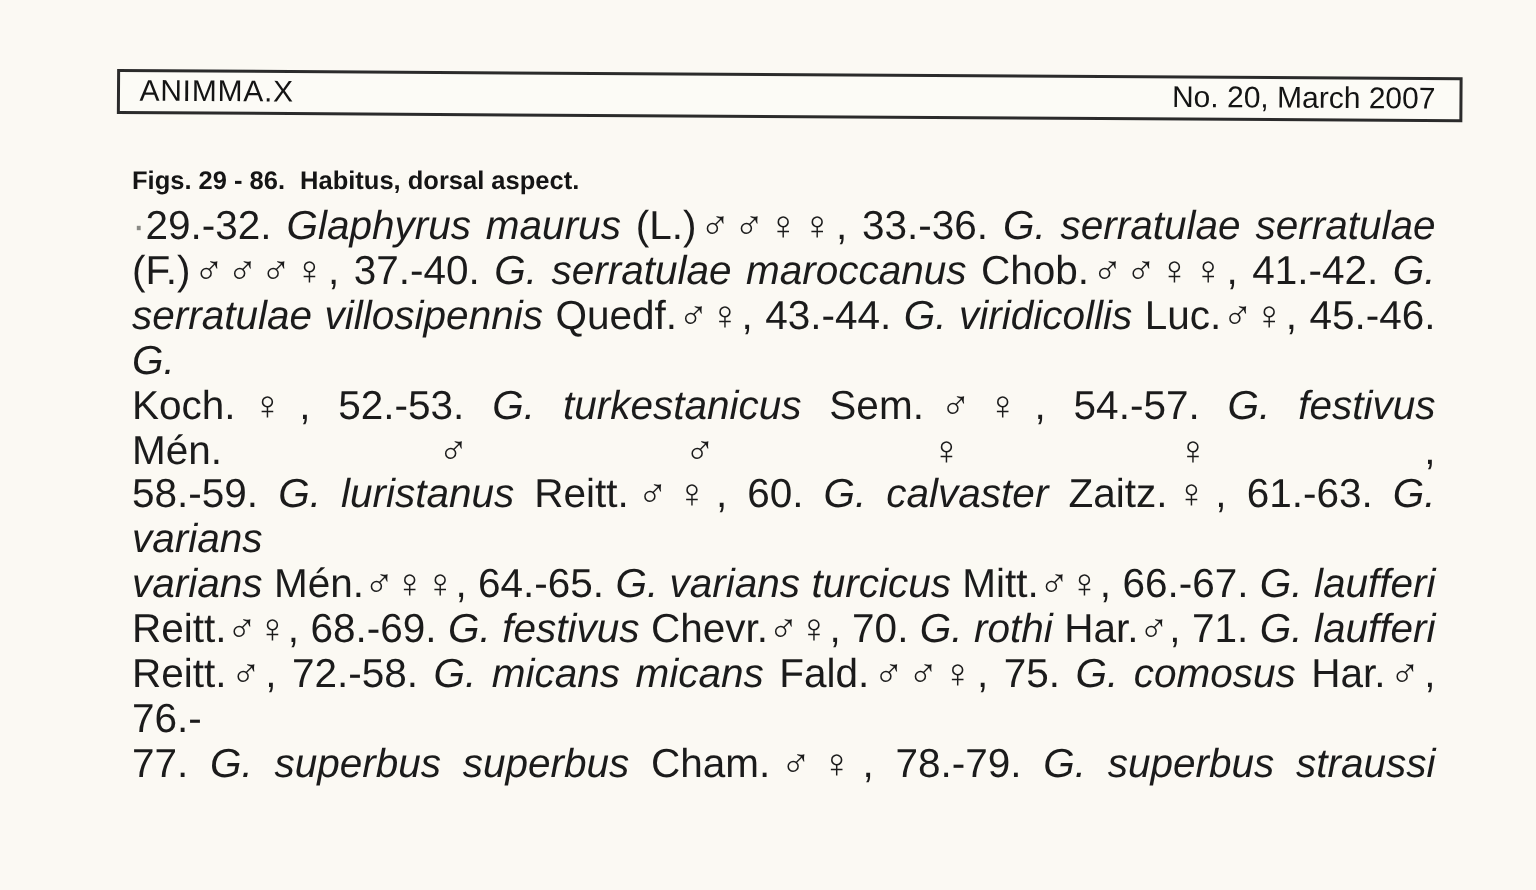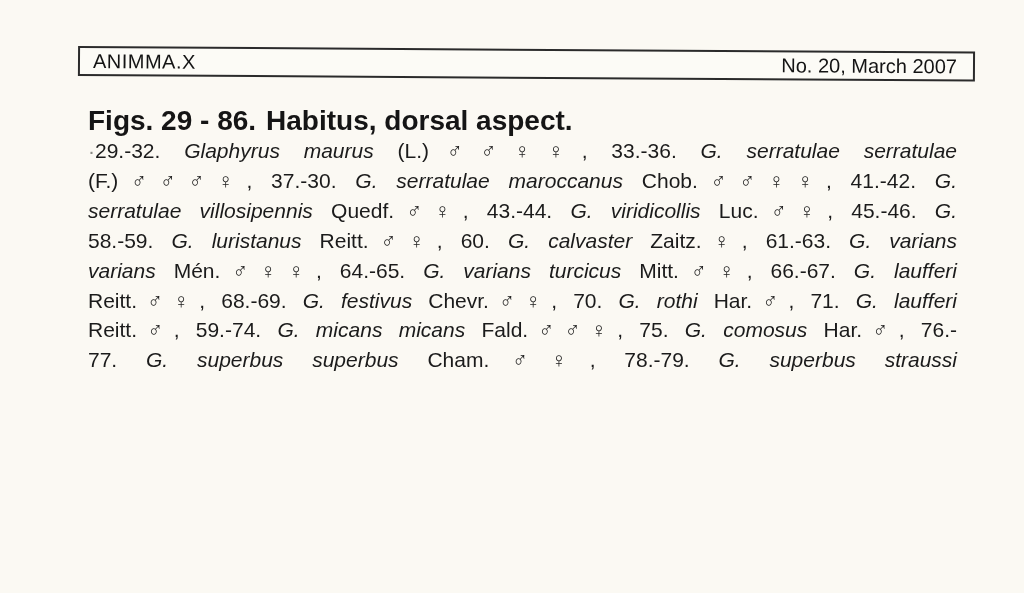--- a/index.html
+++ b/index.html
@@ -48,30 +48,30 @@
   }
   
   .caption {
     position: absolute;
     left: 88px;
     top: 106px;
     width: 869px;
   }
   .cap-heading {
     font-weight: bold;
-    font-size: 28px;
+    font-size: 17px;
     line-height: 30px;
     color: #151515;
     white-space: nowrap;
   }
   .cap-heading .title-part {
     margin-left: 10px;
   }
   .cap-line {
-    font-size: 21px;
+    font-size: 27px;
     line-height: 29.9px;
     text-align: justify;
     text-align-last: justify;
     text-justify: inter-word;
     color: #1b1b1b;
   }
   .cap-line.last {
     text-align-last: left;
   }
   .cap-line .it {
@@ -90,23 +90,24 @@
     <span class="journal">ANIMMA.X</span>
     <span class="issue">No. 20, March 2007</span>
   </div>
 
   <div class="caption">
     <div class="cap-heading">
       <span class="range-part">Figs. 29 - 86.</span><span class="title-part">Habitus, dorsal aspect.</span>
     </div>
     <div>
         <div class="cap-line"><span class="dim">·</span><span>29.-32. </span><span class="it">Glaphyrus maurus </span><span>(L.)♂♂♀♀, 33.-36. </span><span class="it">G. serratulae serratulae</span></div>
-        <div class="cap-line"><span>(F.)♂♂♂♀, 37.-30. </span><span class="it">G. serratulae maroccanus </span><span>Chob.♂♂♀♀, 41.-42. </span><span class="it">G.</span></div>
+        <div class="cap-line"><span>(F.)♂♂♂♀, 37.-40. </span><span class="it">G. serratulae maroccanus </span><span>Chob.♂♂♀♀, 41.-42. </span><span class="it">G.</span></div>
         <div class="cap-line"><span class="it">serratulae villosipennis </span><span>Quedf.♂♀, 43.-44. </span><span class="it">G. viridicollis </span><span>Luc.♂♀, 45.-46. </span><span class="it">G.</span></div>
+        <div class="cap-line"><span>Koch.♀, 52.-53. </span><span class="it">G. turkestanicus </span><span>Sem.♂♀, 54.-57. </span><span class="it">G. festivus </span><span>Mén.♂♂♀♀,</span></div>
         <div class="cap-line"><span>58.-59. </span><span class="it">G. luristanus </span><span>Reitt.♂♀, 60. </span><span class="it">G. calvaster </span><span>Zaitz.♀, 61.-63. </span><span class="it">G. varians</span></div>
         <div class="cap-line"><span class="it">varians </span><span>Mén.♂♀♀, 64.-65. </span><span class="it">G. varians turcicus </span><span>Mitt.♂♀, 66.-67. </span><span class="it">G. laufferi</span></div>
         <div class="cap-line"><span>Reitt.♂♀, 68.-69. </span><span class="it">G. festivus </span><span>Chevr.♂♀, 70. </span><span class="it">G. rothi </span><span>Har.♂, 71. </span><span class="it">G. laufferi</span></div>
-        <div class="cap-line"><span>Reitt.♂, 59.-74. </span><span class="it">G. micans micans </span><span>Fald.♂♂♀, 75. </span><span class="it">G. comosus </span><span>Har.♂, 76.-</span></div>
+        <div class="cap-line"><span>Reitt.♂, 72.-58. </span><span class="it">G. micans micans </span><span>Fald.♂♂♀, 75. </span><span class="it">G. comosus </span><span>Har.♂, 76.-</span></div>
         <div class="cap-line"><span>77. </span><span class="it">G. superbus superbus </span><span>Cham.♂♀, 78.-79. </span><span class="it">G. superbus straussi</span></div>
       </div>
   </div>
 
 </div>
 
 </body></html>

